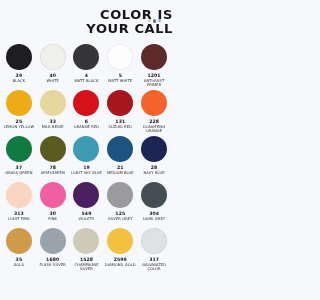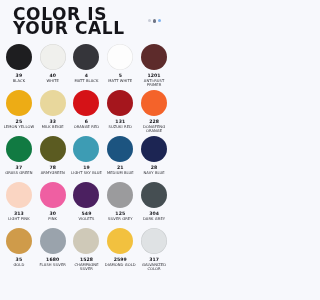--- a/index.html
+++ b/index.html
@@ -27,25 +27,26 @@
   
   #header {
     position:relative;
     padding:8px 0 6px 13px;
     height:44px;
   }
 
   #title {
     font-family:"DejaVu Sans", sans-serif;
     font-weight:700;
-    font-size:17px;
+    font-size:13px;
     line-height:13.5px;
     letter-spacing:0.6px;
     color:#15151a;
     white-space:pre-line;
+    text-align:right;
   }
 
   #dots {
     position:absolute;
     top:19px;
     right:12px;
     display:flex;
     align-items:center;
     gap:2px;
   }

